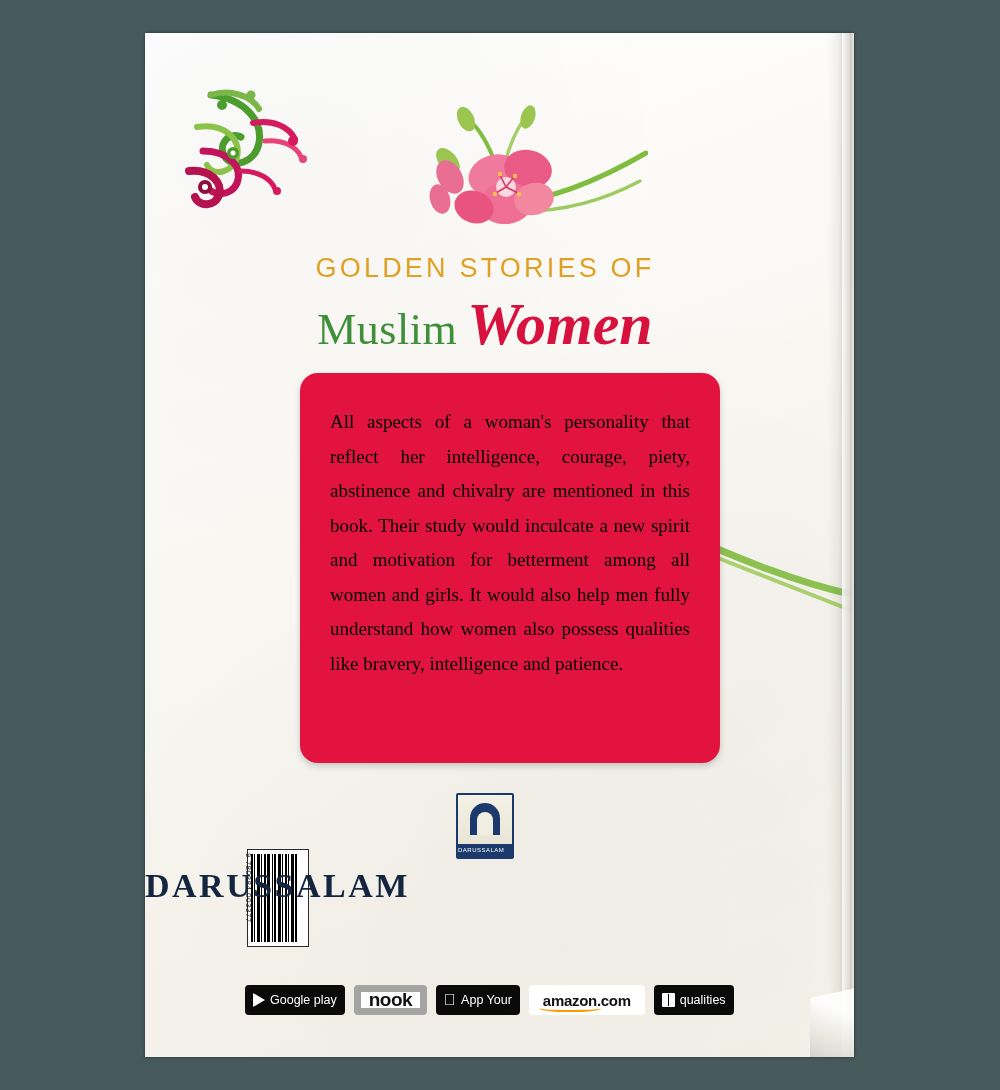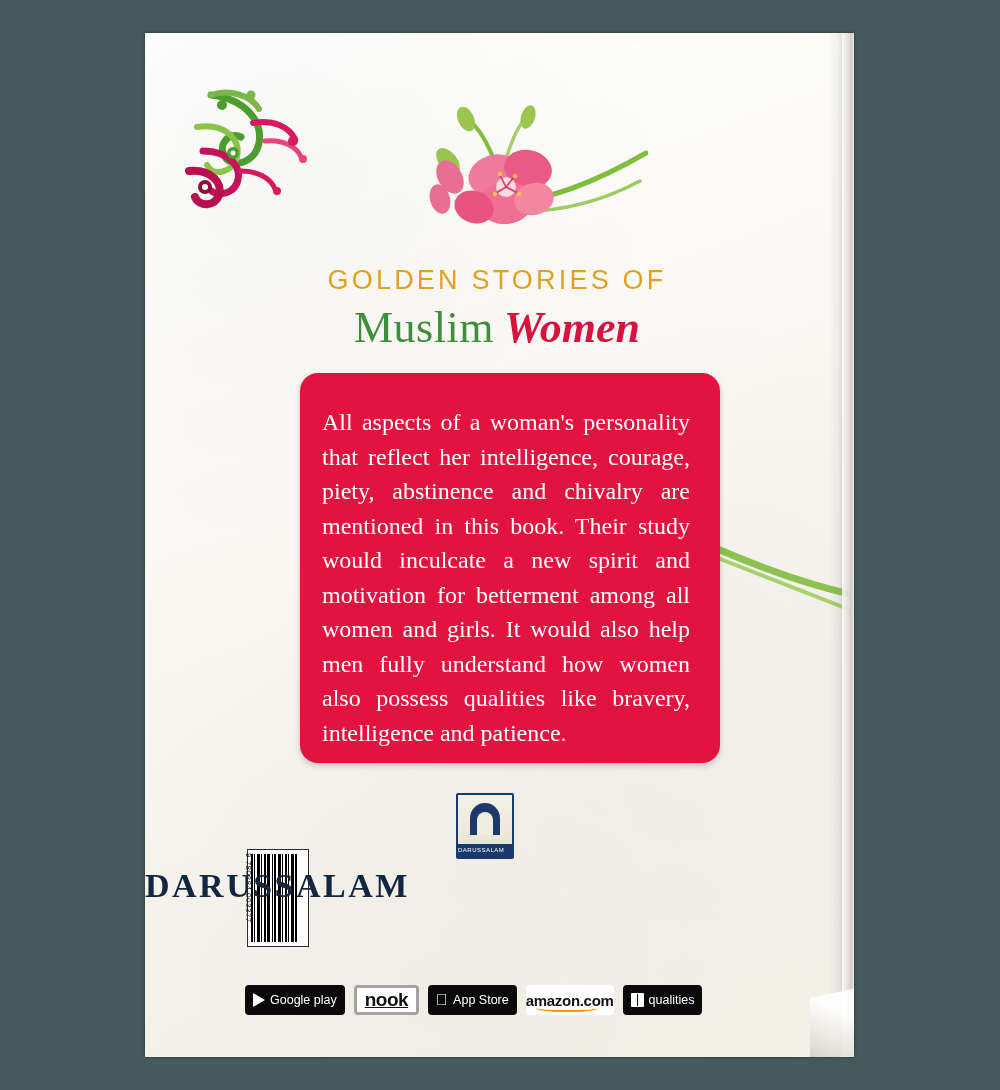--- a/index.html
+++ b/index.html
@@ -94,25 +94,24 @@
     left: 520px;
     top: 490px;
     width: 200px;
     height: 130px;
     pointer-events: none;
   }
 
   
   .title-block {
     position: absolute;
-    left: 12px;
+    left: 0;
     top: 220px;
     width: 680px;
     text-align: center;
-    margin-top: 12px;
   }
   .title-top {
     font-family: "Liberation Sans", sans-serif;
     font-size: 27px;
     letter-spacing: 3.2px;
     color: #e0a024;
     font-weight: 400;
   }
   .title-main {
     margin-top: 6px;
@@ -120,44 +119,44 @@
   }
   .title-muslim {
     font-family: "Liberation Serif", serif;
     font-size: 44px;
     color: #3f8f3a;
     font-style: normal;
     letter-spacing: .5px;
   }
   .title-women {
     font-family: "Liberation Serif", serif;
-    font-size: 44px;
+    font-size: 60px;
     color: #d8123f;
     font-style: italic;
     font-weight: bold;
     margin-left: 10px;
   }
 
   
   .blurb {
     position: absolute;
     left: 155px;
     top: 340px;
     width: 420px;
     height: 390px;
     background: #e2133f;
     border-radius: 18px;
     box-shadow: 0 3px 6px rgba(0,0,0,.18);
   }
   .blurb p {
     margin: 0;
-    padding: 32px 30px 0 22px;
-    color: #ffffff;
-    font-family: "Liberation Serif", serif;
-    font-size: 24px;
+    padding: 32px 30px 0 30px;
+    color: #000000;
+    font-family: "Liberation Serif", serif;
+    font-size: 19px;
     line-height: 34.5px;
     text-align: justify;
     text-justify: inter-word;
   }
 
   
   .barcode {
     position: absolute;
     left: 102px;
     top: 816px;
@@ -281,21 +280,21 @@
     border-radius: 4px;
     height: 30px;
     display: flex;
     align-items: center;
     gap: 5px;
     padding: 0 8px;
     box-sizing: border-box;
     font-family: "Liberation Sans", sans-serif;
   }
   .badge .lbl { font-size: 12.5px; white-space: nowrap; }
-  .badge.white { background: #ffffff; color: #111; border: 3px solid #a3a3a3; text-decoration: underline; }
+  .badge.white { background: #ffffff; color: #111; border: 7px solid #a3a3a3; }
   .badge.nook .lbl { font-size: 19px; font-weight: bold; letter-spacing: -0.5px; }
   .badge.amazon { background: #ffffff; color: #111; }
   .badge.amazon .lbl { font-size: 15px; font-weight: bold; letter-spacing: -0.3px; }
 
   .gp-tri {
     width: 0; height: 0;
     border-top: 7px solid transparent;
     border-bottom: 7px solid transparent;
     border-left: 12px solid #fff;
   }
@@ -455,23 +454,23 @@
     <div class="stores">
       <div class="badge">
         <span class="gp-tri"></span>
         <span class="lbl">Google play</span>
       </div>
       <div class="badge white nook">
         <span class="lbl">nook</span>
       </div>
       <div class="badge">
         <span class="apple-glyph"></span>
-        <span class="lbl">App Store</span>
-      </div>
-      <div class="badge amazon" style="position:relative;padding:0 0;">
+        <span class="lbl">App Your</span>
+      </div>
+      <div class="badge amazon" style="position:relative;padding:0 14px;">
         <span class="lbl">amazon.com</span>
         <span class="amz-smile"></span>
       </div>
       <div class="badge">
         <span class="book-glyph"></span>
         <span class="lbl">qualities</span>
       </div>
     </div>
 
     <div class="page-edge">

